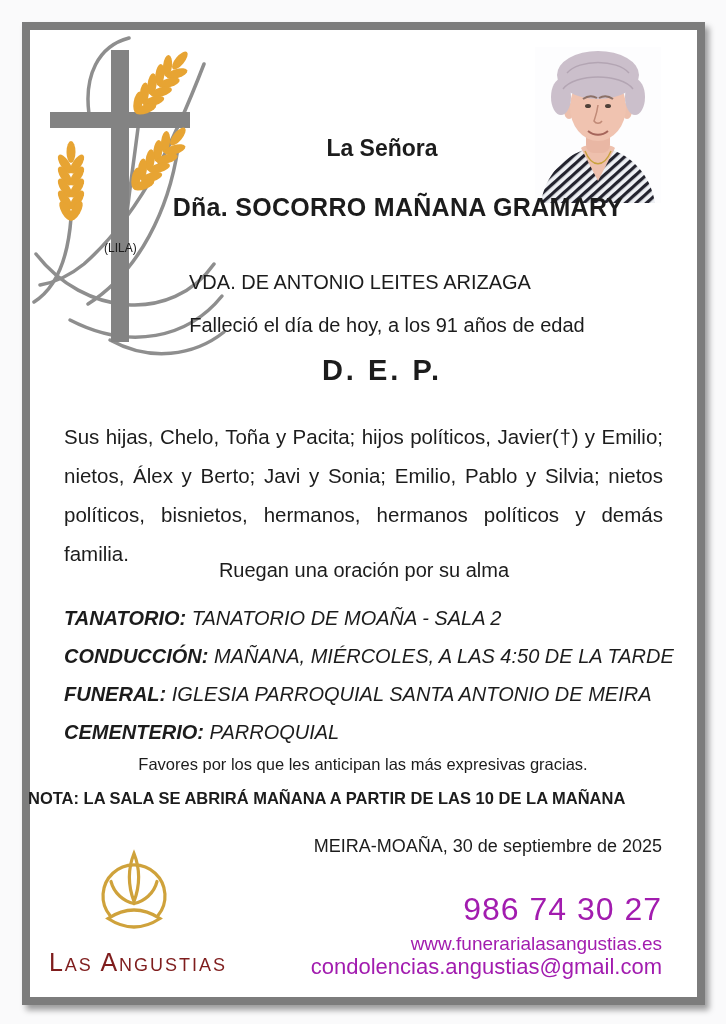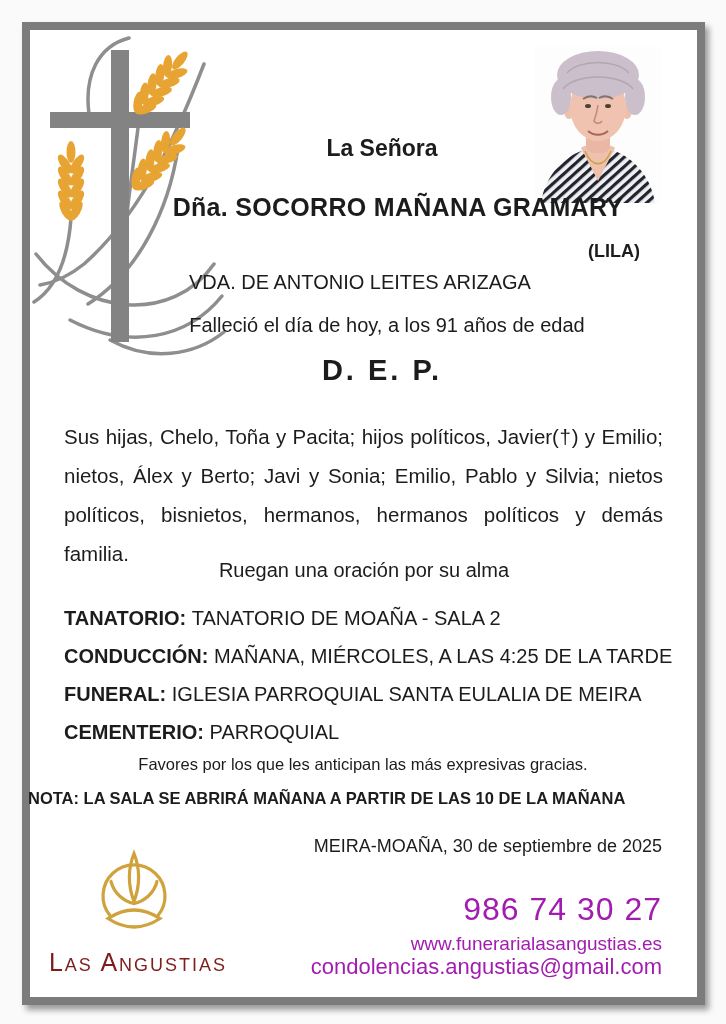--- a/index.html
+++ b/index.html
@@ -12,30 +12,30 @@
     position:absolute; left:22px; top:22px; width:667px; height:967px;
     border:8px solid #7c7c7c; background:#ffffff;
     box-shadow:4px 5px 6px rgba(0,0,0,.38);
   }
   .abs{position:absolute;}
   
   .honorific{top:135px; left:104px; right:66px; text-align:center;
     font-size:23px; font-weight:bold;}
   .deceased-name{top:193px; left:110px; right:40px; text-align:center;
     font-size:25px; font-weight:bold; letter-spacing:.3px;}
-  .nickname{top:241px; left:104px; right:86px; text-align:right; font-size:18px;font-weight:bold;}
+  .nickname{top:241px; left:104px; right:86px; text-align:left; font-size:12px;}
   .widow-line{top:271px; left:104px; right:110px; text-align:center; font-size:20px;}
   .death-line{top:314px; left:104px; right:56px; text-align:center; font-size:20px;}
   .dep{top:354px; left:104px; right:66px; text-align:center;
     font-size:29px; font-weight:bold; letter-spacing:3px;}
   
   .family-paragraph{top:417px; left:64px; right:63px;
     font-size:20.5px; line-height:39px; text-align:justify;}
   .prayer-line{top:559px; left:64px; right:62px; text-align:center; font-size:20px;}
-  .details{top:606px; left:64px; right:34px; font-size:20px;}
+  .details{top:606px; left:64px; right:34px; font-size:20px;font-style:italic;}
   .detail-row{margin-bottom:13px; line-height:25px; white-space:nowrap;}
   .detail-label{font-weight:bold;}
   .thanks-line{top:755px; left:40px; right:40px; text-align:center; font-size:16.5px;}
   .note-line{top:789px; left:28px; right:28px; text-align:left;
     font-size:16.5px; font-weight:bold;}
   .dateline{top:836px; left:290px; right:64px; text-align:right; font-size:18px;}
   
   .emblem{left:84px; top:848px; width:100px; height:98px;}
   .brand{left:30px; top:948px; width:216px; text-align:center;
     font-variant:small-caps; font-size:25px; letter-spacing:2px; color:#7f1d1d;}
@@ -132,25 +132,25 @@
   <div class="abs family-paragraph">Sus hijas, Chelo, Toña y Pacita; hijos políticos, Javier(†) y Emilio; nietos, Álex y Berto; Javi y Sonia; Emilio, Pablo y Silvia; nietos políticos, bisnietos, hermanos, hermanos políticos y demás familia.</div>
   <div class="abs prayer-line">Ruegan una oración por su alma</div>
 
   <div class="abs details">
     <div class="detail-row">
       <span class="detail-label">TANATORIO: </span>
       <span class="detail-value">TANATORIO DE MOAÑA - SALA 2</span>
     </div>
     <div class="detail-row">
       <span class="detail-label">CONDUCCIÓN: </span>
-      <span class="detail-value">MAÑANA, MIÉRCOLES, A LAS 4:25 DE LA TARDE</span>
+      <span class="detail-value">MAÑANA, MIÉRCOLES, A LAS 4:50 DE LA TARDE</span>
     </div>
     <div class="detail-row">
       <span class="detail-label">FUNERAL: </span>
-      <span class="detail-value">IGLESIA PARROQUIAL SANTA EULALIA DE MEIRA</span>
+      <span class="detail-value">IGLESIA PARROQUIAL SANTA ANTONIO DE MEIRA</span>
     </div>
     <div class="detail-row">
       <span class="detail-label">CEMENTERIO: </span>
       <span class="detail-value">PARROQUIAL</span>
     </div>
   </div>
 
   <div class="abs thanks-line">Favores por los que les anticipan las más expresivas gracias.</div>
   <div class="abs note-line">NOTA: LA SALA SE ABRIRÁ MAÑANA A PARTIR DE LAS 10 DE LA MAÑANA</div>
   <div class="abs dateline">MEIRA-MOAÑA, 30 de septiembre de 2025</div>

